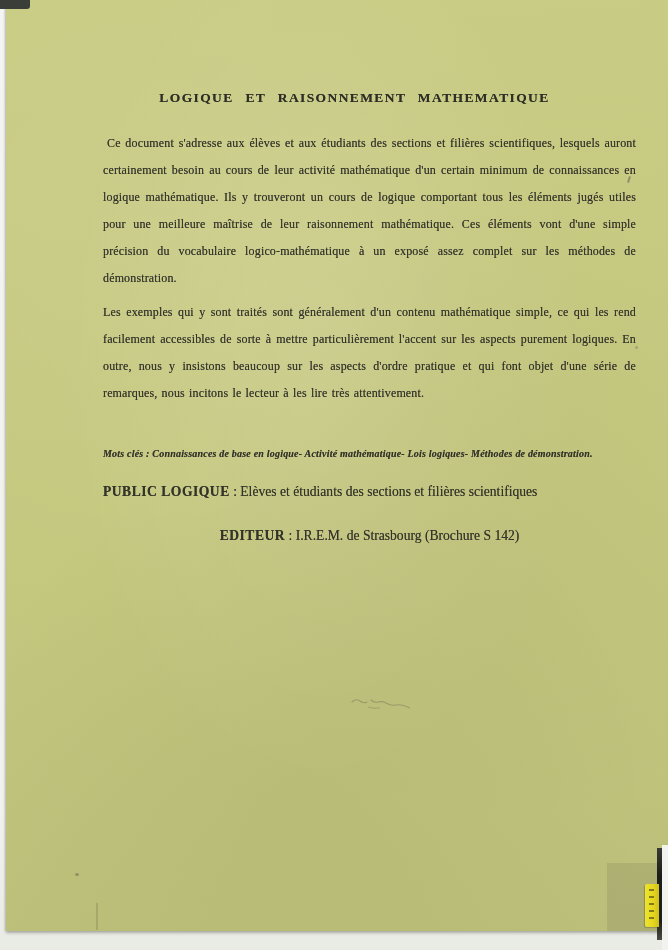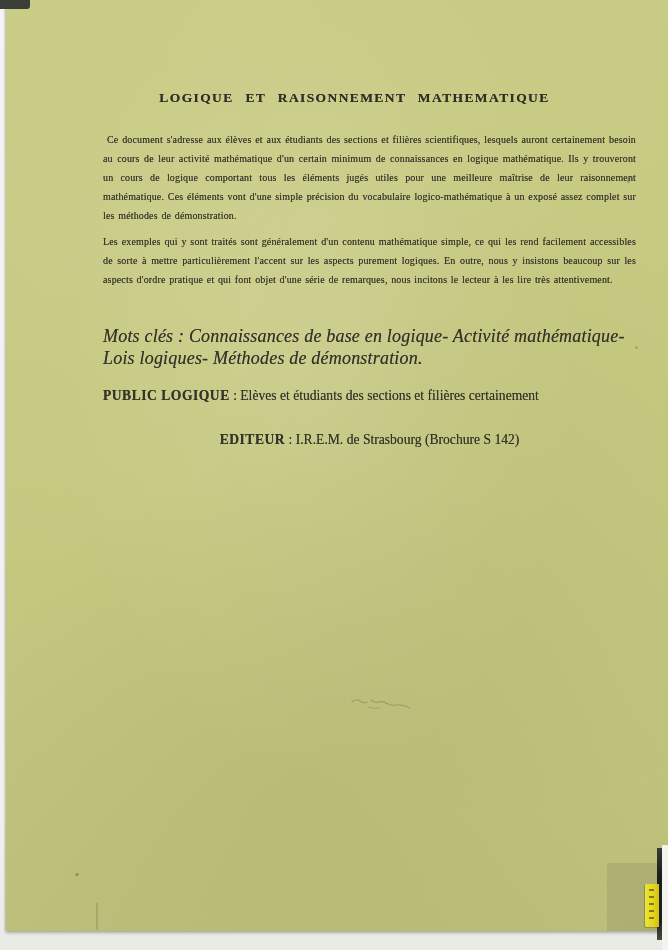--- a/index.html
+++ b/index.html
@@ -48,34 +48,35 @@
     margin: 90px 30px 0 0;
     text-align: center;
     font-size: 13.5px;
     font-weight: bold;
     letter-spacing: 1.4px;
     word-spacing: 7px;
     color: #2f2e26;
   }
   .para {
     margin: 0;
-    font-size: 10px;
-    line-height: 19px;
+    font-size: 12px;
+    line-height: 27px;
     text-align: justify;
     letter-spacing: 0.15px;
     word-spacing: 1px;
   }
   .para-intro { margin-top: 24px; text-indent: 4px; }
   .para-examples { margin-top: 7px; }
   .keywords {
     margin: 36px 0 0 0;
-    font-size: 18px;
+    font-size: 10px;
     font-style: italic;
     line-height: 22px;
     letter-spacing: 0.2px;
+    font-weight: bold;
   }
   .labeled {
     margin: 0;
     font-size: 13.6px;
     line-height: 19px;
   }
   .labeled-audience { margin-top: 17px; }
   .labeled-publisher { margin-top: 25px; text-align: center; }
   .lbl { font-weight: bold; letter-spacing: 0.5px; }
   
@@ -140,21 +141,21 @@
 
     <div class="content">
       <h1 class="title">LOGIQUE ET RAISONNEMENT MATHEMATIQUE</h1>
 
       <p class="para para-intro">Ce document s'adresse aux élèves et aux étudiants des sections et filières scientifiques, lesquels auront certainement besoin au cours de leur activité mathématique d'un certain minimum de connaissances en logique mathématique. Ils y trouveront un cours de logique comportant tous les éléments jugés utiles pour une meilleure maîtrise de leur raisonnement mathématique. Ces éléments vont d'une simple précision du vocabulaire logico-mathématique à un exposé assez complet sur les méthodes de démonstration.</p>
 
       <p class="para para-examples">Les exemples qui y sont traités sont généralement d'un contenu mathématique simple, ce qui les rend facilement accessibles de sorte à mettre particulièrement l'accent sur les aspects purement logiques. En outre, nous y insistons beaucoup sur les aspects d'ordre pratique et qui font objet d'une série de remarques, nous incitons le lecteur à les lire très attentivement.</p>
 
       <p class="keywords">Mots clés : Connaissances de base en logique- Activité mathématique- Lois logiques- Méthodes de démonstration.</p>
 
-      <p class="labeled labeled-audience"><span class="lbl">PUBLIC LOGIQUE</span><span> : Elèves et étudiants des sections et filières certainement</span></p>
+      <p class="labeled labeled-audience"><span class="lbl">PUBLIC LOGIQUE</span><span> : Elèves et étudiants des sections et filières scientifiques</span></p>
 
       <p class="labeled labeled-publisher"><span class="lbl">EDITEUR</span><span> : I.R.E.M. de Strasbourg (Brochure S 142)</span></p>
     </div>
 
     <svg class="pencil" viewBox="0 0 62 20" xmlns="http://www.w3.org/2000/svg">
       <path d="M4,8 q4,-4 8,-1 t7,1 m4,-2 q3,3 7,2 t8,1 q5,3 10,2 t14,3" fill="none" stroke="#4a4a3c" stroke-width="1.1" stroke-linecap="round"></path>
       <path d="M20,13 q6,2 12,1" fill="none" stroke="#4a4a3c" stroke-width="0.8"></path>
     </svg>
 
     <div class="speck speck-a"></div>

